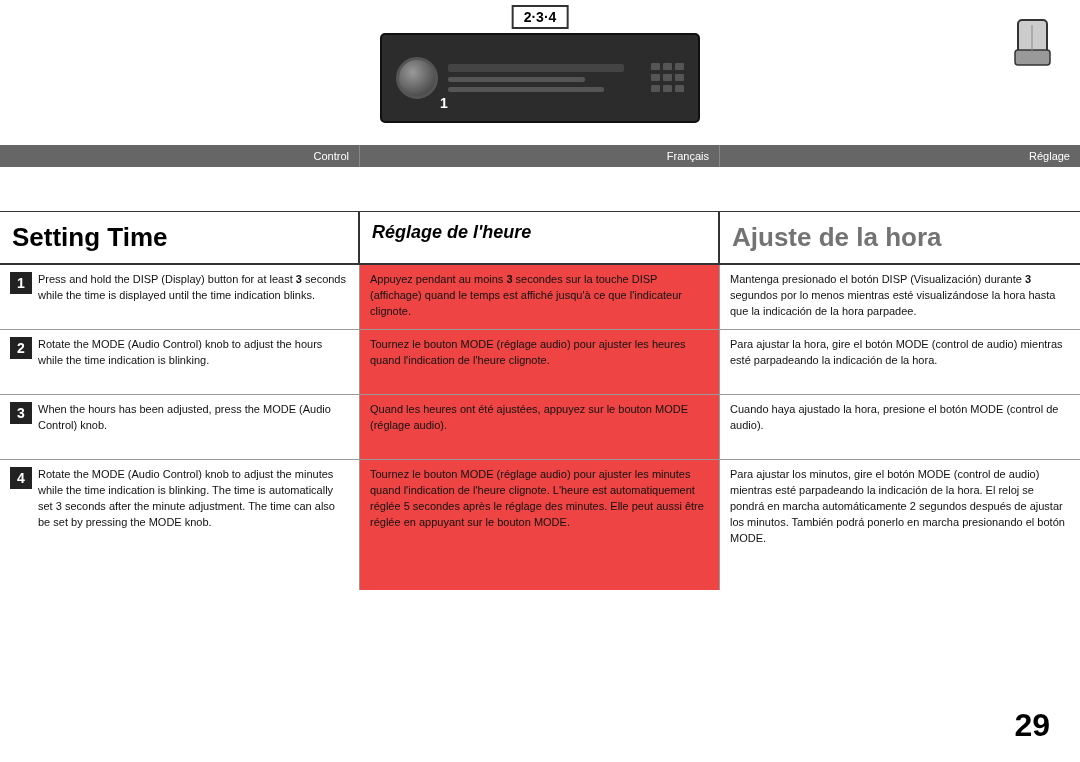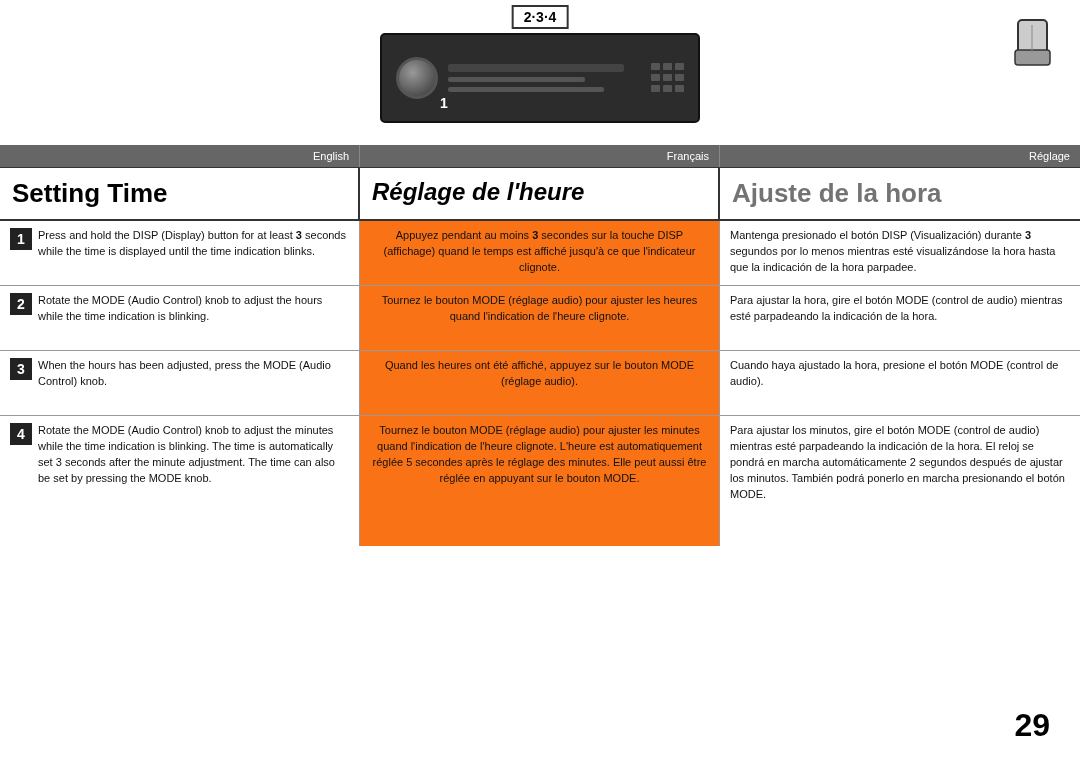--- a/index.html
+++ b/index.html
@@ -46,39 +46,40 @@
     .lang-cell:last-child {
       border-right: none;
     }
 
     
     .title-row {
       width: 100%;
       display: grid;
       grid-template-columns: 1fr 1fr 1fr;
       border-bottom: 2px solid #333;
+      margin-top: 44px;
     }
 
     .title-cell {
       padding: 10px 12px;
       border-right: 2px solid #333;
     }
 
     .title-cell:last-child {
       border-right: none;
     }
 
     .title-en {
       font-size: 26px;
       font-weight: bold;
       color: #000;
     }
 
     .title-fr {
-      font-size: 24px;
+      font-size: 18px;
       font-weight: bold;
       color: #000;
       font-style: italic;
     }
 
     .title-es {
       font-size: 26px;
       font-weight: bold;
       color: #737373;
     }
@@ -115,22 +116,21 @@
 
     .grid-cell:last-child {
       border-right: none;
     }
 
     .grid-cell.last-row {
       border-bottom: none;
     }
 
     .grid-cell.shaded {
-      background: #f97316;
-      text-align: center;
+      background: #ef4444;
     }
 
     .step-num-box {
       display: inline-block;
       background: #222;
       color: #fff;
       font-weight: bold;
       font-size: 14px;
       width: 22px;
       height: 22px;
@@ -202,21 +202,21 @@
   <div style="position:absolute; top:15px; right:25px;">
     <svg width="45" height="55" viewBox="0 0 45 55">
       <rect x="8" y="5" width="29" height="35" rx="4" ry="4" fill="#ccc" stroke="#333" stroke-width="2"></rect>
       <rect x="5" y="35" width="35" height="15" rx="3" ry="3" fill="#999" stroke="#333" stroke-width="1.5"></rect>
       <line x1="22" y1="10" x2="22" y2="38" stroke="#888" stroke-width="1"></line>
     </svg>
   </div>
 </div>
 
 <div class="lang-header">
-  <div class="lang-cell">English</div>
+  <div class="lang-cell">Control</div>
   <div class="lang-cell">Français</div>
   <div class="lang-cell">Réglage</div>
 </div>
 
 <div class="title-row" style="border-bottom:2px solid #333; border-top: 1px solid #333;">
   <div class="title-cell" style="border-right:2px solid #333;">
     <span class="title-en">Setting Time</span>
   </div>
   <div class="title-cell" style="border-right:2px solid #333;">
     <span class="title-fr">Réglage de l'heure</span>
@@ -259,21 +259,21 @@
   </div>
 
   <div class="grid-row">
     <div class="grid-cell">
       <div class="cell-inner">
         <span class="step-num-box">3</span>
         <span class="cell-text">When the hours has been adjusted, press the MODE (Audio Control) knob.</span>
       </div>
     </div>
     <div class="grid-cell shaded">
-      <span class="cell-text">Quand les heures ont été affiché, appuyez sur le bouton MODE (réglage audio).</span>
+      <span class="cell-text">Quand les heures ont été ajustées, appuyez sur le bouton MODE (réglage audio).</span>
     </div>
     <div class="grid-cell">
       <span class="cell-text">Cuando haya ajustado la hora, presione el botón MODE (control de audio).</span>
     </div>
   </div>
 
   <div class="grid-row">
     <div class="grid-cell last-row" style="min-height:130px;">
       <div class="cell-inner">
         <span class="step-num-box">4</span>

